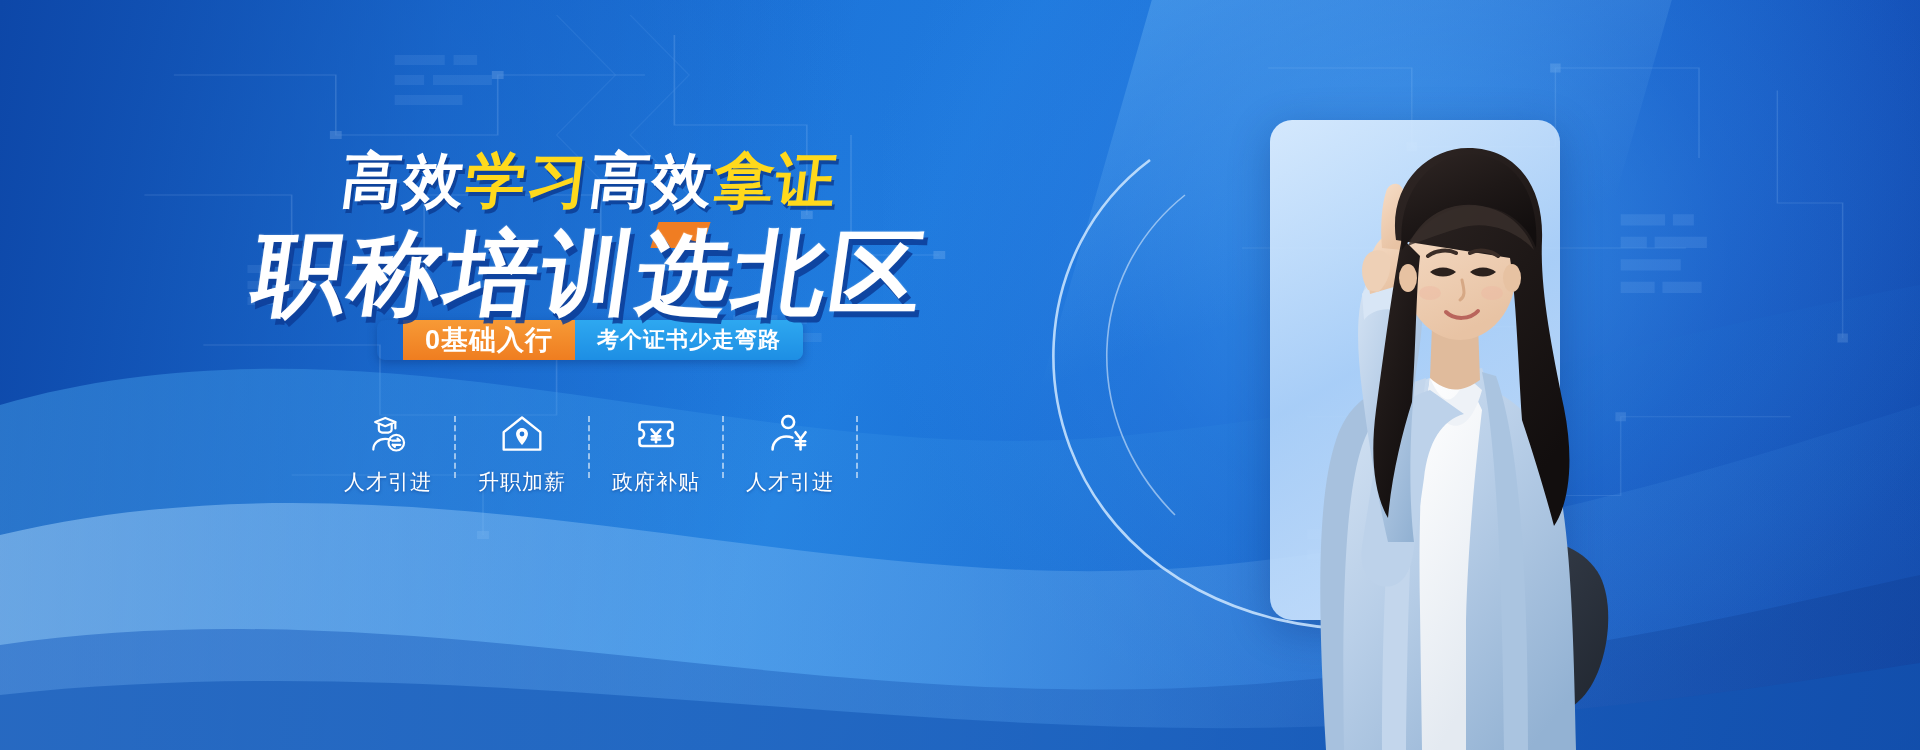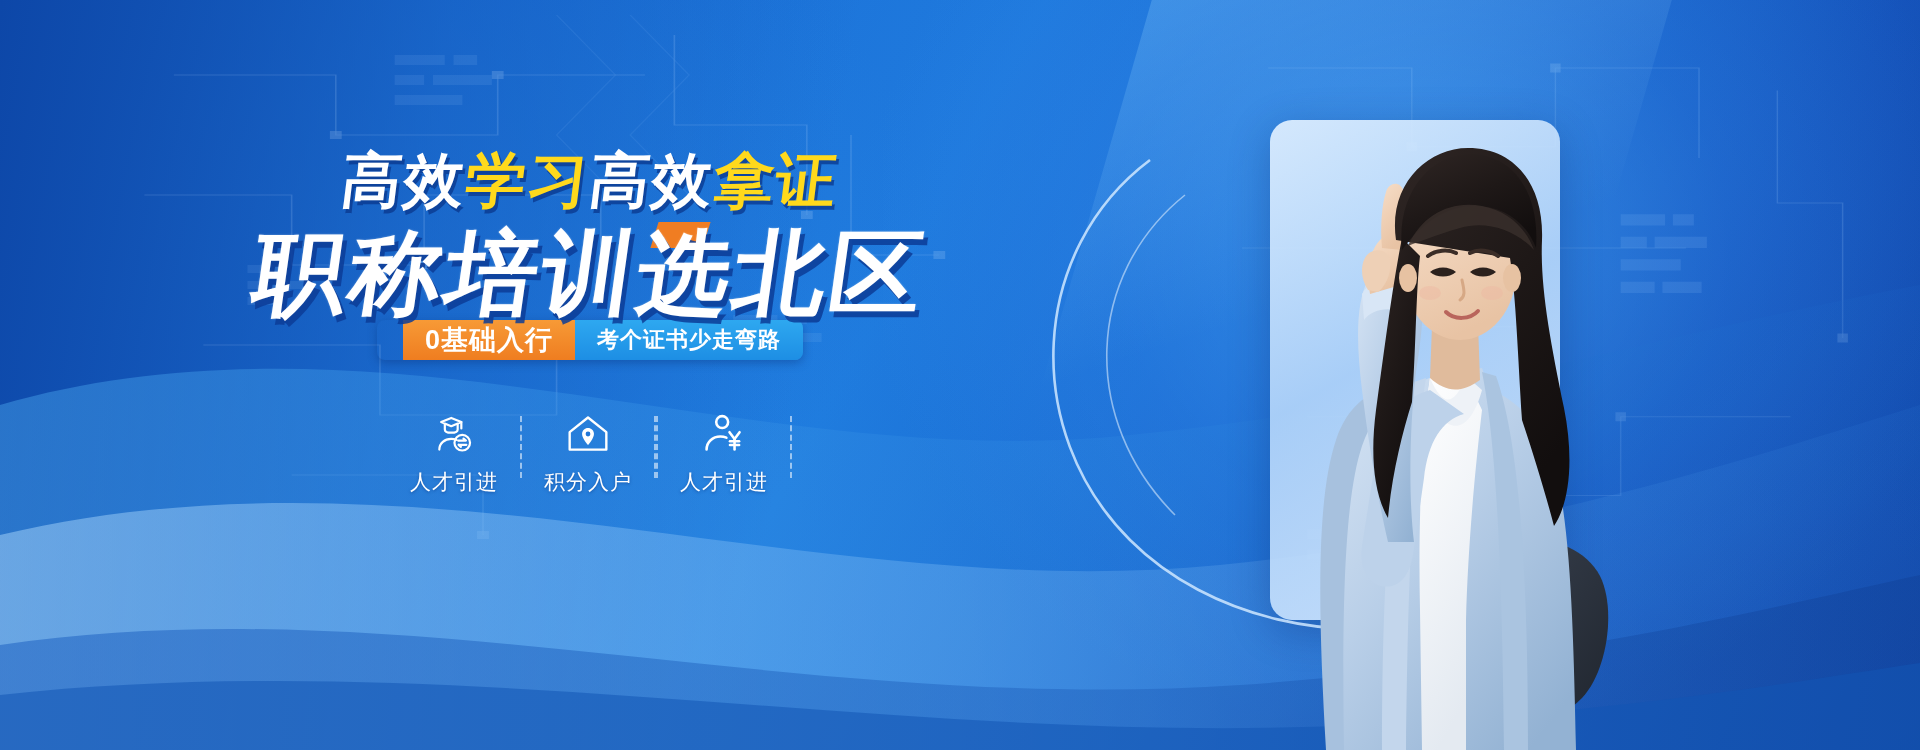--- a/index.html
+++ b/index.html
@@ -271,25 +271,35 @@
       </div>
 
       <div class="divider"></div>
 
       <div class="feature">
         <svg class="feature-icon" viewBox="0 0 48 48" fill="none" stroke="#ffffff" stroke-width="2.6" stroke-linecap="round" stroke-linejoin="round">
           <path d="M4 22 L24 6 L44 22 V41 H4 Z"></path>
           <path d="M24 17.5 c-3.6 0-6.5 2.9-6.5 6.5 0 4.9 6.5 12 6.5 12 s6.5-7.1 6.5-12 c0-3.6-2.9-6.5-6.5-6.5 Z" fill="#ffffff" stroke="none"></path>
           <circle cx="24" cy="24" r="2.6" fill="#2176d8" stroke="none"></circle>
         </svg>
-        <div class="feature-label">积分入户</div>
+        <div class="feature-label">升职加薪</div>
       </div>
 
       <div class="divider"></div>
 
+      <div class="feature">
+        <svg class="feature-icon" viewBox="0 0 48 48" fill="none" stroke="#ffffff" stroke-width="2.8" stroke-linecap="round" stroke-linejoin="round">
+          <path d="M9 11 H39 a3 3 0 0 1 3 3 v5 c-2.8 0-5 2.2-5 5 s2.2 5 5 5 v5 a3 3 0 0 1 -3 3 H9 a3 3 0 0 1 -3 -3 v-5 c2.8 0 5-2.2 5-5 s-2.2-5-5-5 v-5 a3 3 0 0 1 3 -3 Z"></path>
+          <path d="M19 19 L24 25 L29 19"></path>
+          <path d="M24 25 V33"></path>
+          <path d="M19.5 26.6 H28.5"></path>
+          <path d="M19.5 30 H28.5"></path>
+        </svg>
+        <div class="feature-label">政府补贴</div>
+      </div>
 
       <div class="divider"></div>
 
       <div class="feature">
         <svg class="feature-icon" viewBox="0 0 48 48" fill="none" stroke="#ffffff" stroke-width="2.8" stroke-linecap="round" stroke-linejoin="round">
           <circle cx="22" cy="11" r="6.5"></circle>
           <path d="M5 41 c0-8.2 6.6-14.2 15-14.2 2.4 0 4.6 .4 6.6 1.2"></path>
           <path d="M30 22 L35.5 29.5 L41 22"></path>
           <path d="M35.5 29.5 V41"></path>
           <path d="M30.5 32 H40.5"></path>

